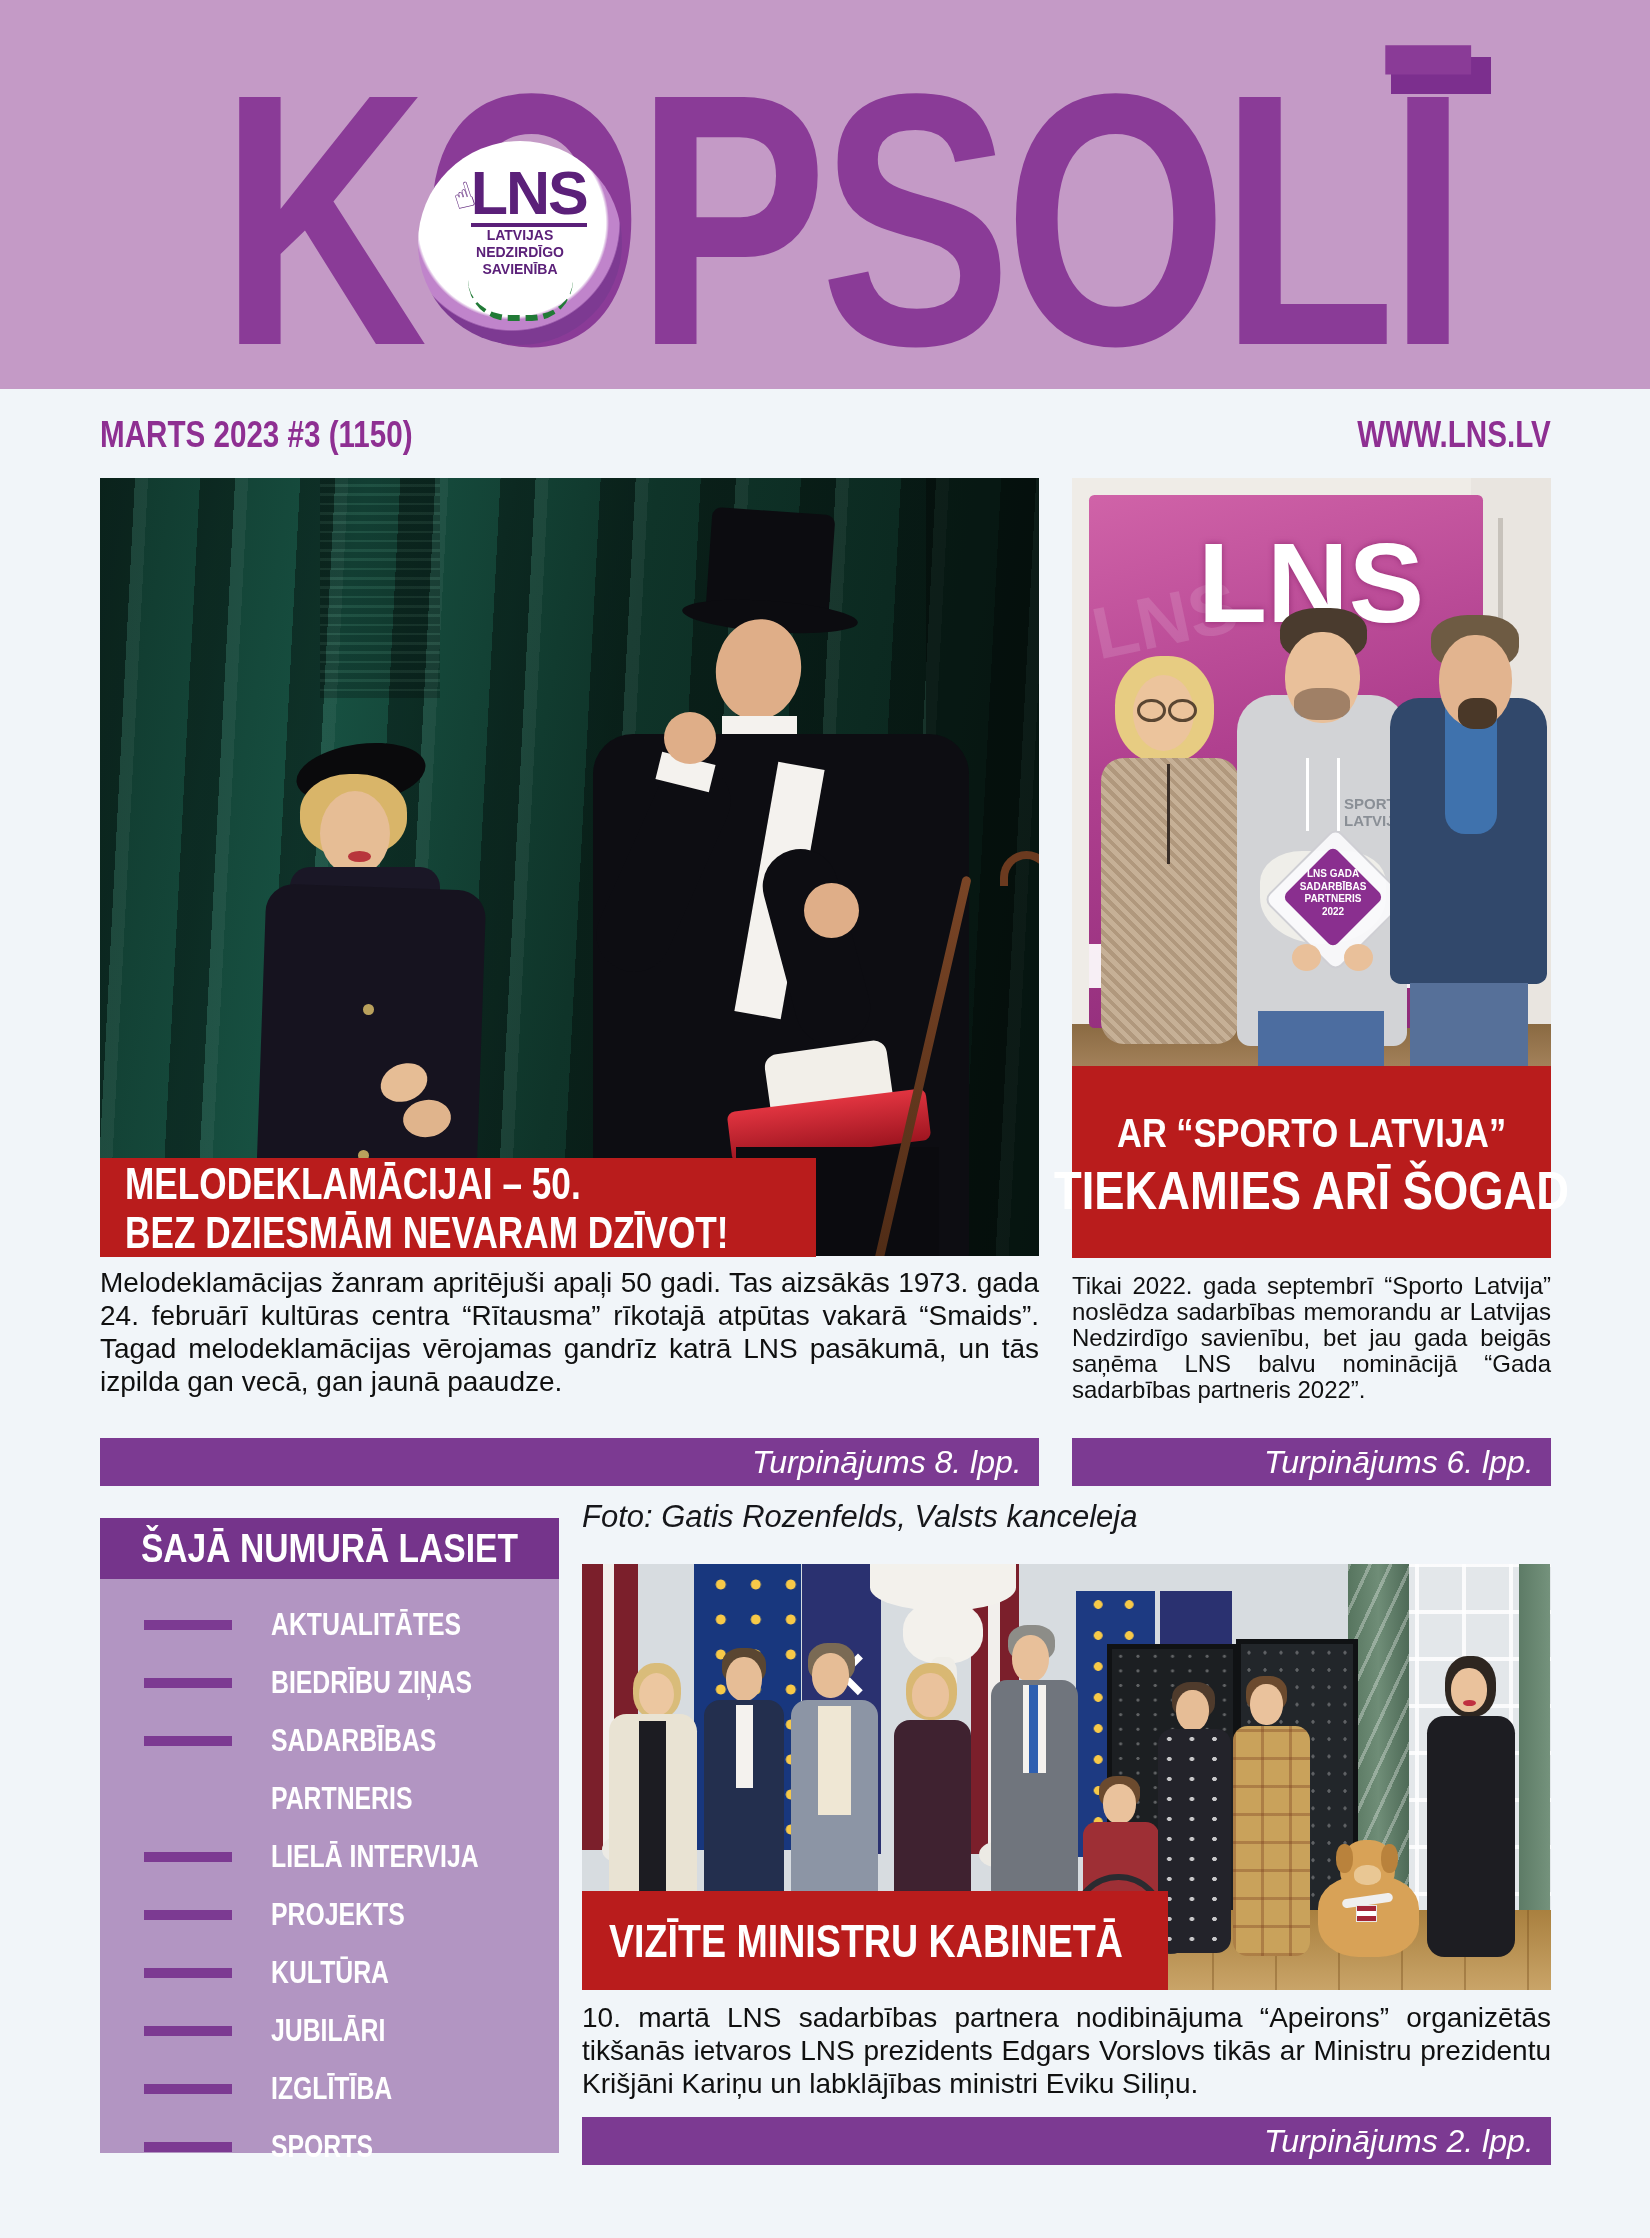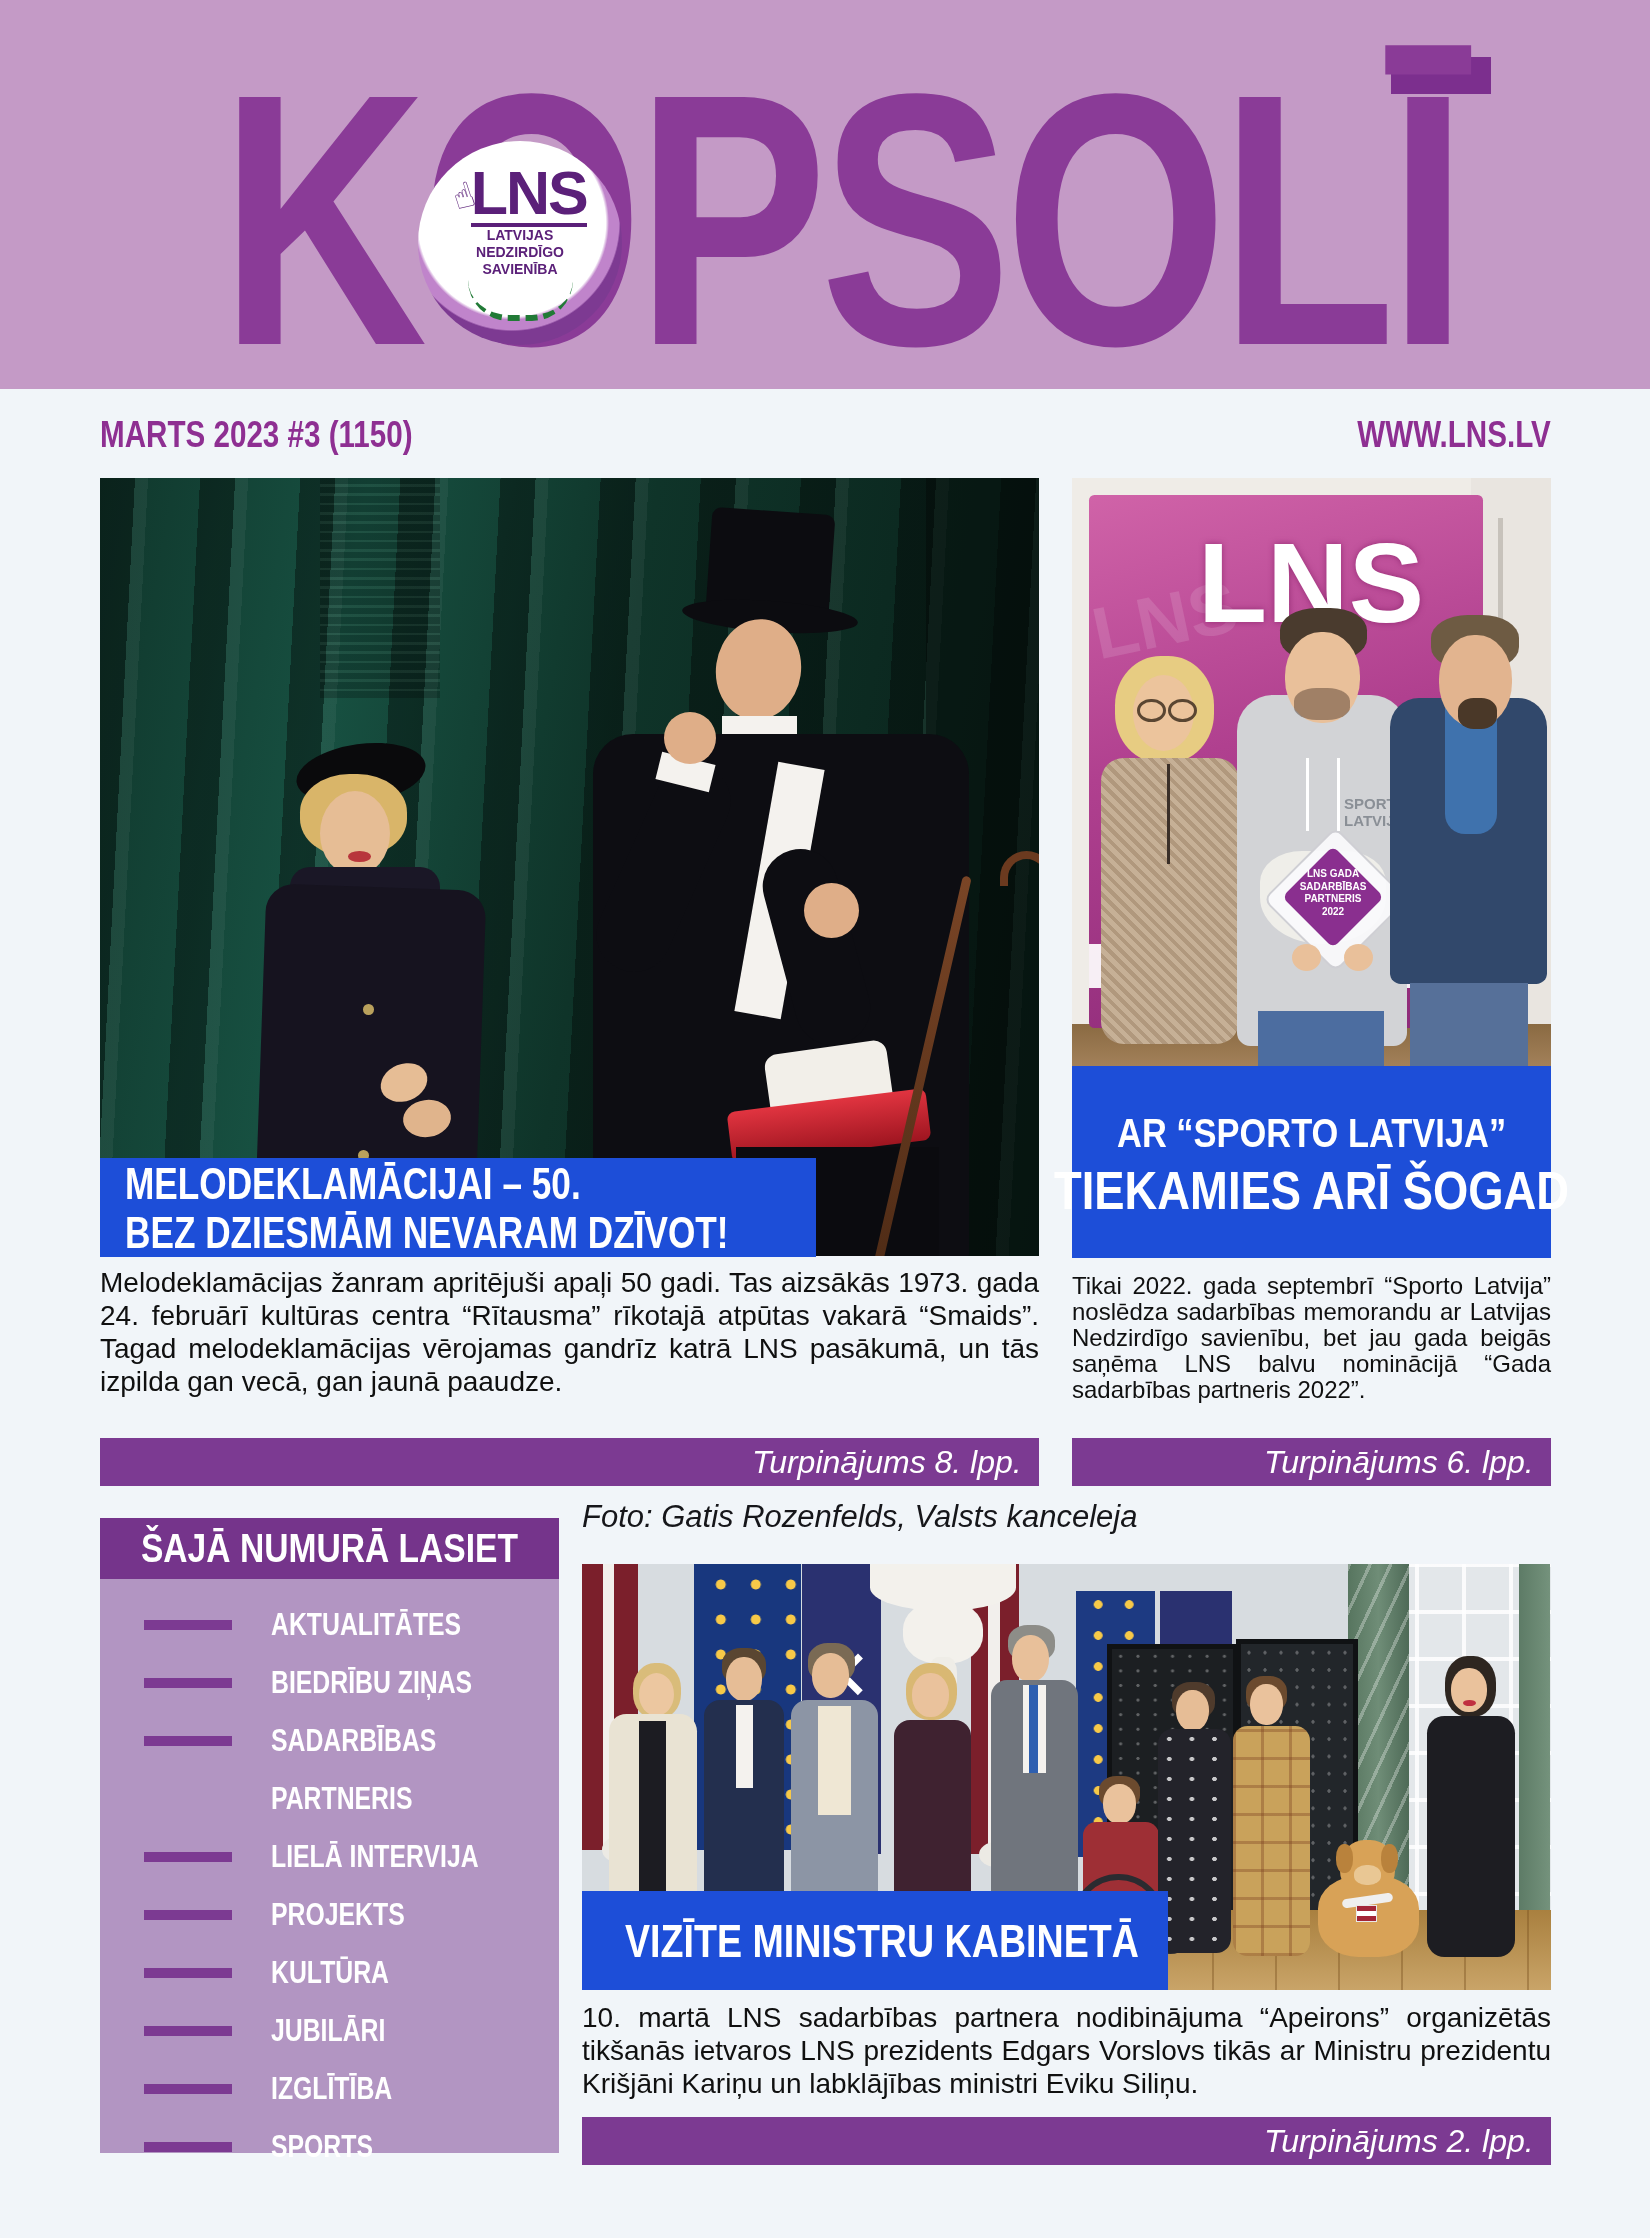--- a/index.html
+++ b/index.html
@@ -23,21 +23,21 @@
   .logo-hand{font-size:35px;transform:rotate(-18deg);margin-right:-4px;}
   .logo-abbr{font-size:61px;font-weight:bold;letter-spacing:-2px;border-bottom:4.7px solid #5b2079;line-height:.95;}
   .logo-line{font-size:14px;font-weight:bold;color:#5b2079;line-height:1.2;}
   .laurel{width:105px;height:35px;border-bottom:6px dashed #217a36;border-radius:0 0 60px 60px;margin-top:2.7px;}
 
   .dateline{top:414px;font-size:37px;font-weight:bold;color:#8e2f92;}
 
   .photo{position:absolute;overflow:hidden;background:#1a2a26;}
   .pel{position:absolute;}
 
-  .hbox{background:#1d4ed8;color:#ffffff;display:flex;flex-direction:column;justify-content:center;}
+  .hbox{background:#b91c1c;color:#ffffff;display:flex;flex-direction:column;justify-content:center;}
   .hbox .hl{font-size:44px;font-weight:bold;line-height:49px;}
   .just{position:absolute;text-align:justify;color:#101010;}
   .contbar{position:absolute;background:#7c3a92;color:#ffffff;display:flex;align-items:center;
            justify-content:flex-end;font-style:italic;font-size:32px;padding-right:17.3px;box-sizing:border-box;}
 
   
   .toc-head{left:100px;top:1518px;width:459px;height:61px;background:#75348b;color:#fff;
             display:flex;align-items:center;justify-content:center;}
   .toc-head span{font-size:40px;font-weight:bold;}
   .toc-body{left:100px;top:1579px;width:459px;height:574px;background:#b295c2;}
@@ -326,21 +326,21 @@
     <div class="pel" style="left:736px;top:312px;width:101px;height:81px;background:#d8a257;border-radius:40%;"></div>
     <div class="pel" style="left:758px;top:276px;width:55px;height:56px;background:#d8a257;border-radius:45%;"></div>
     <div class="pel" style="left:754px;top:280px;width:17.3px;height:29px;background:#b9823c;border-radius:45%;"></div>
     <div class="pel" style="left:799px;top:280px;width:17.3px;height:29px;background:#b9823c;border-radius:45%;"></div>
     <div class="pel" style="left:772px;top:301px;width:27px;height:20px;background:#e9c794;border-radius:45%;"></div>
     <div class="pel" style="left:760px;top:332px;width:51px;height:9.3px;background:#efefef;transform:rotate(-8deg);border-radius:4.7px;"></div>
     <div class="pel" style="left:774px;top:341px;width:18.6px;height:14.6px;
          background:linear-gradient(180deg,#a32638 0 35%,#ffffff 35% 65%,#a32638 65% 100%);border:1.3px solid #e8e8e8;"></div>
   </div>
 
-  <div class="abs hbox" style="left:582px;top:1891px;width:586px;height:99px;padding-left:43px;box-sizing:border-box;">
+  <div class="abs hbox" style="left:582px;top:1891px;width:586px;height:99px;padding-left:27px;box-sizing:border-box;">
     <div class="hl" style="font-size:47px;"><span class="cx">VIZĪTE MINISTRU KABINETĀ</span></div>
   </div>
 
   <div class="just" style="left:582px;top:2001px;width:969px;font-size:28px;line-height:33px;">10. martā LNS sadarbības partnera nodibinājuma “Apeirons” organizētās tikšanās ietvaros LNS prezidents Edgars Vorslovs tikās ar Ministru prezidentu Krišjāni Kariņu un labklājības ministri Eviku Siliņu.</div>
   <div class="contbar" style="left:582px;top:2117px;width:969px;height:48px;">
       <span>Turpinājums 2. lpp.</span>
     </div>
 
 </div>
 

